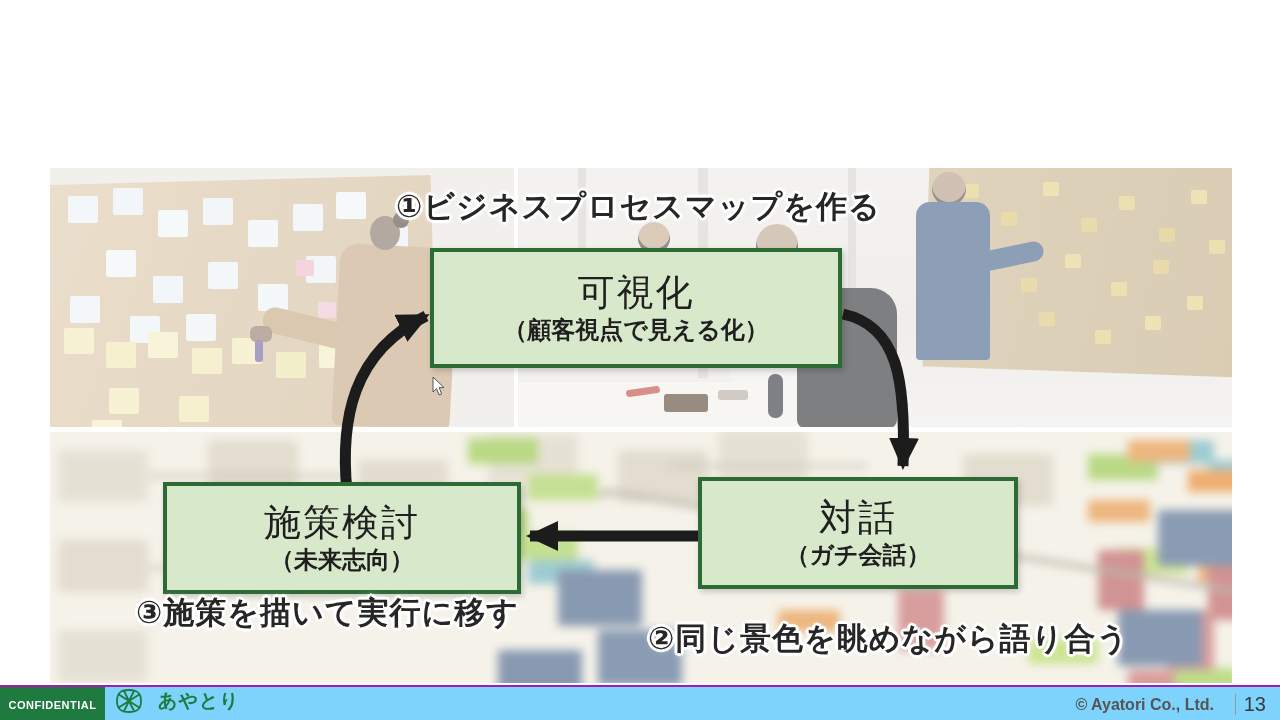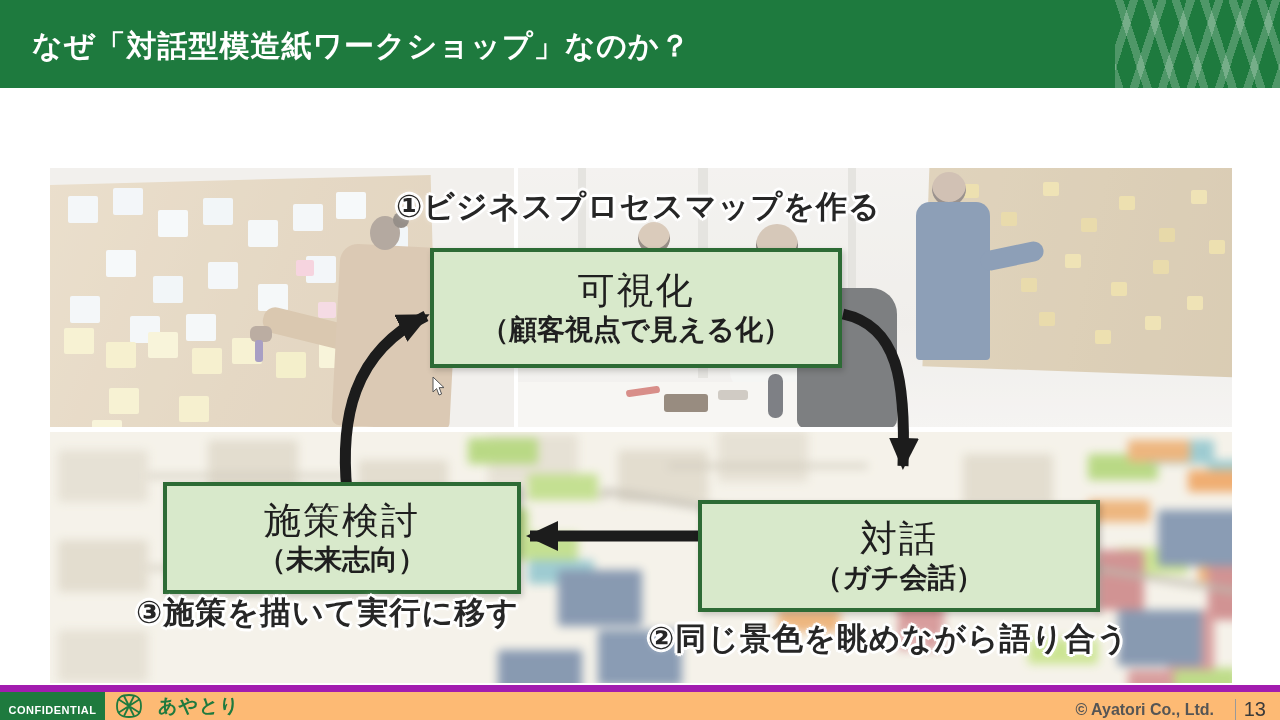--- a/index.html
+++ b/index.html
@@ -52,50 +52,46 @@
 
   
   .blurwrap{position:absolute;inset:-12px;filter:blur(5px)}
   .diag-line{position:absolute;left:560px;top:120px;width:660px;height:5px;background:#a59e8f;transform:rotate(9deg)}
 
   
   .arrows{position:absolute;left:0;top:0;width:1280px;height:720px;pointer-events:none}
   .gbox{position:absolute;background:#d8e9cb;border:4px solid #2d6b35;display:flex;flex-direction:column;justify-content:center;align-items:center;color:#1f1f1f;box-shadow:2px 3px 6px rgba(0,0,0,0.18)}
   #box-visualization{left:430px;top:248px;width:412px;height:120px}
   #box-measures{left:163px;top:482px;width:358px;height:112px}
-  #box-dialogue{left:698px;top:500px;width:402px;height:112px}
+  #box-dialogue{left:698px;top:477px;width:320px;height:112px}
   .gbox .bt{font-size:37px;font-weight:normal;line-height:1.2;letter-spacing:2px}
-  .gbox .bs{font-size:28px;font-weight:bold;line-height:1.2}
+  .gbox .bs{font-size:24px;font-weight:bold;line-height:1.2}
   .steplabel{position:absolute;font-size:31px;font-weight:bold;color:#262626;white-space:nowrap;letter-spacing:1px;
     text-shadow:-2px -2px 0 #fff,2px -2px 0 #fff,-2px 2px 0 #fff,2px 2px 0 #fff,-3px 0 0 #fff,3px 0 0 #fff,0 -3px 0 #fff,0 3px 0 #fff,0 0 7px #fff}
   #step1{left:396px;top:186px}
   #step3{left:136px;top:592px}
   #step2{left:648px;top:618px}
 
   
   .cursor{position:absolute;left:432px;top:376px}
 
   
-  .footer{position:absolute;left:0;bottom:0;width:1280px;height:35px;background:#fdba74;border-top:7px solid #a21caf}
+  .footer{position:absolute;left:0;bottom:0;width:1280px;height:35px;background:#7dd3fc;border-top:2px solid #a21caf}
   .confidential{position:absolute;left:0;top:0;width:105px;height:35px;background:#1e7a3e;color:#ffffff;font-size:11px;font-weight:bold;letter-spacing:0.5px;display:flex;align-items:center;justify-content:center}
   .logo{position:absolute;left:114px;top:0;height:27px;display:flex;align-items:center;gap:14px}
   .logo-text{font-size:19px;font-weight:bold;color:#1e7a3e;letter-spacing:1px}
   .copyright{position:absolute;right:66px;top:0;height:35px;display:flex;align-items:center;font-size:16px;font-weight:bold;color:#555555}
   .page-divider{position:absolute;right:44px;top:7px;width:1px;height:21px;background:#999999}
   .page-number{position:absolute;right:14px;top:0;height:35px;display:flex;align-items:center;font-size:20px;color:#3a3a3a}
 </style>
 </head>
 <body>
 
 <div class="slide">
 
-  <div class="header">
-    <div class="header-pattern"></div>
-    <div class="title">なぜ「対話型模造紙ワークショップ」なのか？</div>
-  </div>
 
 
   <div class="photo" id="photo-left">
     <div class="kraft-l"></div>
     <div class="stamp" style="left:18px;top:28px;width:30px;height:27px;background:#edf2f5;
       box-shadow:45px -8px #eaf0f4,90px 14px #f0f4f6,135px 2px #e9eff3,180px 24px #eef3f5,225px 8px #ecf1f4,268px -4px #f0f4f6,
       38px 54px #f0f4f6,85px 80px #e9eff3,140px 66px #edf2f5,190px 88px #eef3f5,238px 60px #eaf0f4,282px 74px #f0f4f6,
       2px 100px #edf2f5,310px 30px #e9eff3,118px 118px #eef3f5,62px 120px #ecf1f4"></div>
     <div class="stamp" style="left:14px;top:160px;width:30px;height:26px;background:#f1e9b4;
       box-shadow:42px 14px #efe6ac,84px 4px #f3ecc0,128px 20px #efe6ac,168px 10px #f1e9b4,212px 24px #ece3a6,255px 14px #f3ecc0,

